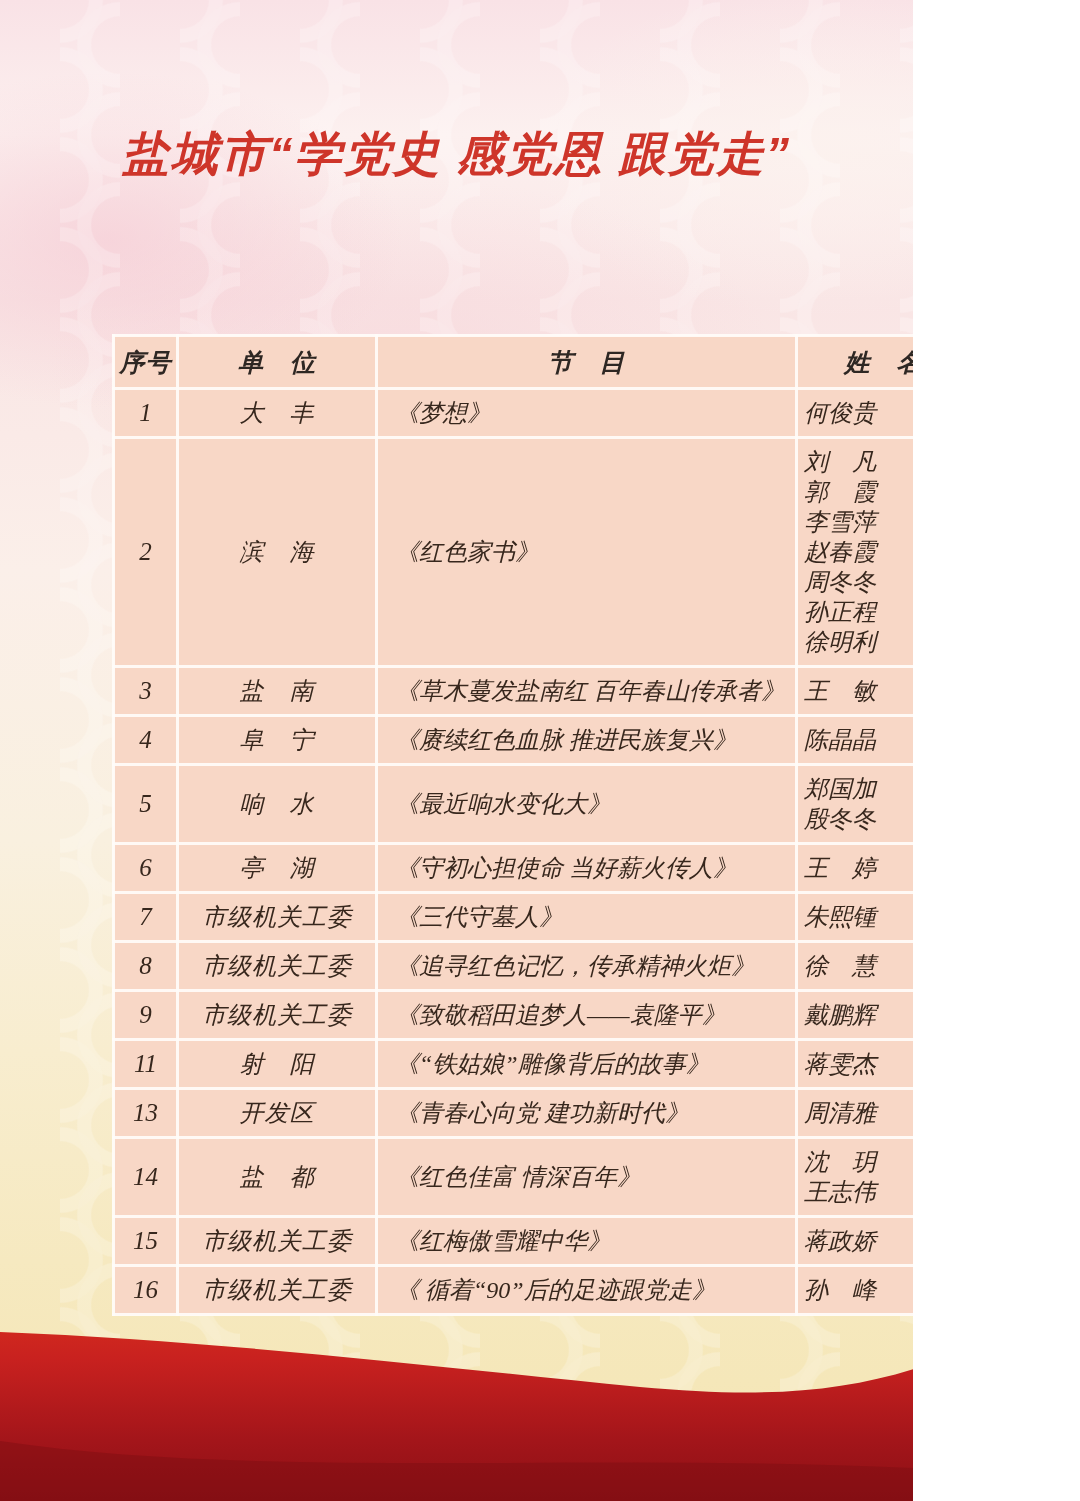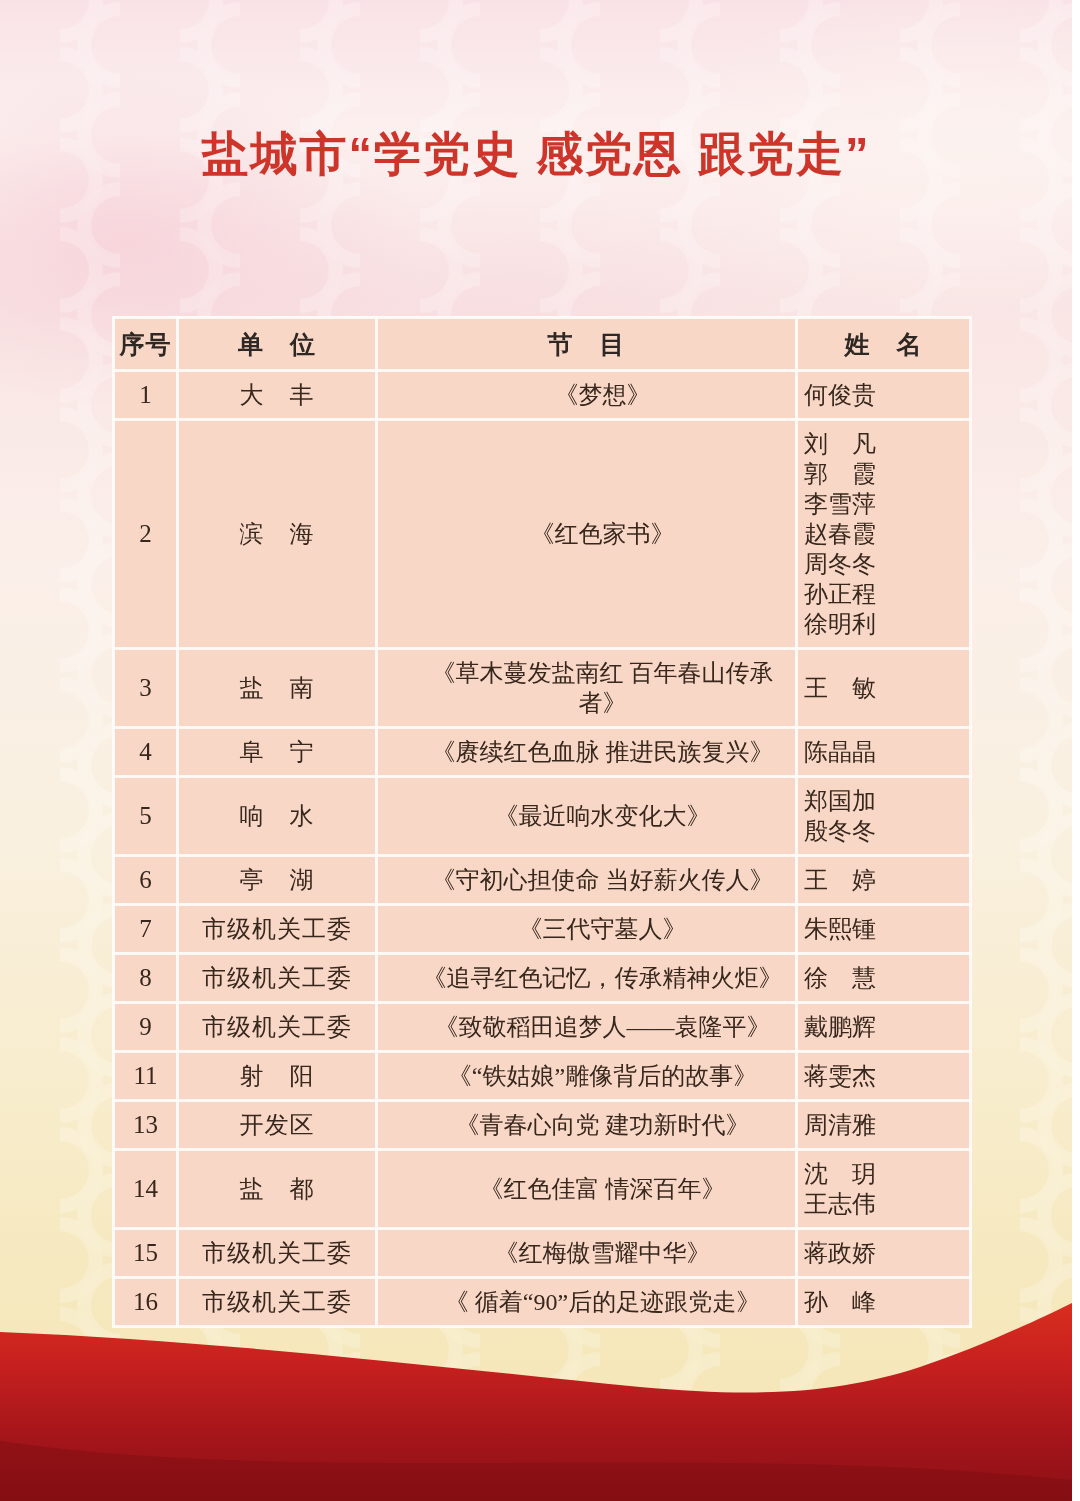--- a/index.html
+++ b/index.html
@@ -1,27 +1,28 @@
 <!DOCTYPE html>
 <html><head>
 <meta charset="utf-8">
 <style>
   html,body { margin:0; padding:0; }
   .page {
     position:relative;
-    width:1072px; height:1501px;
+    width:913px; height:1501px;
     overflow:hidden;
     font-family:"Liberation Serif", serif;
     background:
       radial-gradient(ellipse 420px 240px at 12% 16%, rgba(244,196,208,.55), transparent 70%),
       radial-gradient(ellipse 520px 260px at 45% 24%, rgba(246,206,214,.40), transparent 70%),
       radial-gradient(ellipse 420px 240px at 90% 10%, rgba(252,242,238,.8), transparent 70%),
       linear-gradient(180deg,
         #f9e2e6 0%, #fcf0ef 9%, #f9e5e5 20%, #fbefe9 38%,
         #f9f0df 56%, #f8edcf 70%, #f6e9c0 84%, #f4e5b2 100%);
+    font-style: italic;
   }
   
   .clouds {
     position:absolute; inset:0;
     opacity:.28;
     background:
       radial-gradient(circle at 100% 50%, transparent 22%, rgba(255,255,255,.75) 23%, rgba(255,255,255,.75) 33%, transparent 34%),
       radial-gradient(circle at 0% 50%, transparent 22%, rgba(255,255,255,.75) 23%, rgba(255,255,255,.75) 33%, transparent 34%);
     background-size:120px 90px;
     background-position:0 0, 60px 45px;
@@ -32,21 +33,21 @@
     text-align:center;
     color:#ce352a;
     font-family:"Liberation Sans", sans-serif;
     font-weight:bold;
     font-size:47px;
     line-height:1.6;
     letter-spacing:2px;
     margin:0;
   }
   .roster {
-    position:absolute; left:112px; top:316px;
+    position:absolute; left:112px; top:334px;
     width:857px;
     border-collapse:collapse;
     table-layout:fixed;
   }
   .roster th, .roster td {
     border:3px solid rgba(255,252,248,.92);
     background:#f8d7c6;
     color:#37271d;
     vertical-align:middle;
   }
@@ -59,21 +60,21 @@
     text-align:center;
     letter-spacing:1px;
   }
   .roster td {
     font-size:24px;
     padding:8px 6px;
     line-height:30px;
   }
   td.c-no   { text-align:center; font-family:"Liberation Serif", serif; font-size:25px; }
   td.c-unit { text-align:center; letter-spacing:1px; }
-  td.c-prog { text-align:center; padding-left:38px; }
+  td.c-prog { text-align:left; padding-left:17px; }
   td.c-name { text-align:left; }
   td.c-name div { line-height:30px; }
   .wave {
     position:absolute; left:0; top:1291px;
     width:1080px; height:210px;
     display:block;
   }
 </style>
 </head>
 <body>

